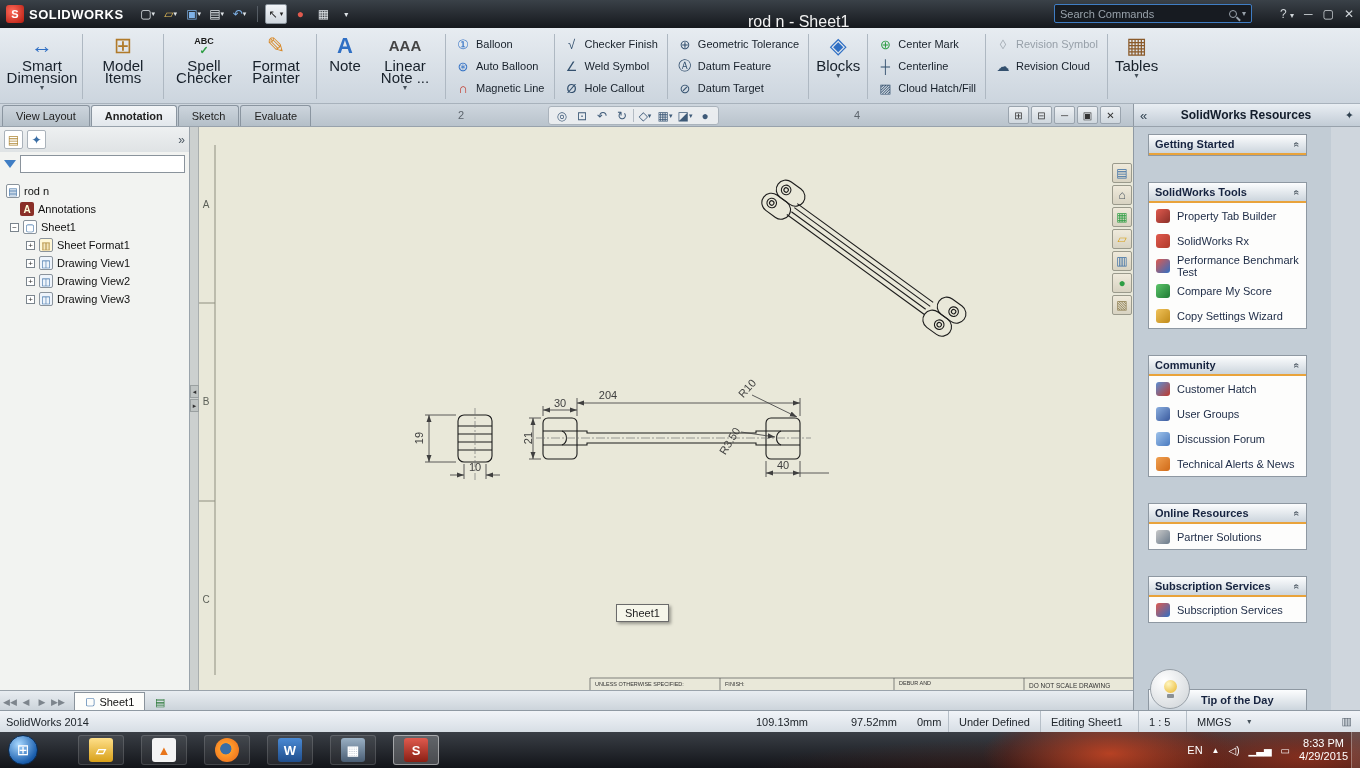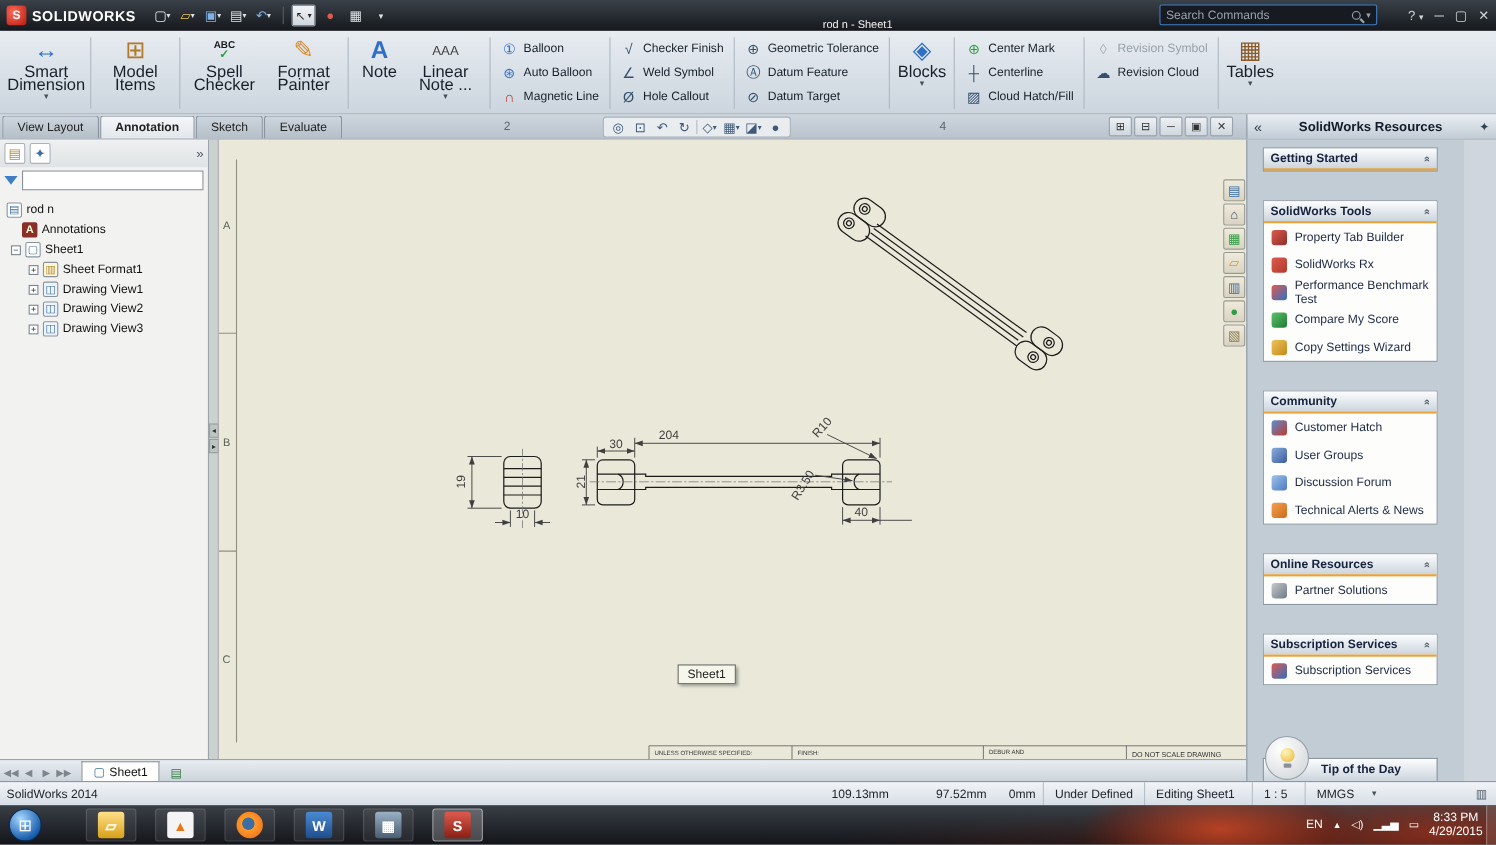--- a/index.html
+++ b/index.html
@@ -9,21 +9,21 @@
 
   
   .titlebar{height:28px;background:linear-gradient(#3a4148,#15181d);display:flex;align-items:center;color:#e8e8e8;position:relative;padding:0 6px}
   .logo{display:flex;align-items:center;gap:5px;margin-right:14px}
   .logo .lmark{width:18px;height:18px;border-radius:3px;background:radial-gradient(circle at 35% 35%,#ff6a5a,#b31a0e);color:#fff;font-weight:bold;font-size:11px;display:flex;align-items:center;justify-content:center}
   .logo .lname{font-weight:bold;font-size:13px;letter-spacing:.5px;color:#fff}
   .qat{display:flex;align-items:center;gap:3px}
   .qbtn{height:20px;min-width:20px;display:flex;align-items:center;justify-content:center;border-radius:2px;color:#dfe4e8;font-size:12px;padding:0 2px}
   .qsep{width:1px;height:16px;background:#555c64;margin:0 4px}
   .qsel{background:linear-gradient(#f2f5f8,#cfd6dd);color:#222;border:1px solid #8a939c;border-radius:2px;height:20px;display:flex;align-items:center;padding:0 3px;gap:2px}
-  .ttl{position:absolute;left:748px;top:0;height:44px;display:flex;align-items:center;font-size:10px;color:#f2f2f2}
+  .ttl{position:absolute;left:748px;top:0;height:44px;display:flex;align-items:center;font-size:16px;color:#f2f2f2}
   .searchbox{position:absolute;right:108px;top:4px;width:198px;height:19px;background:#171b21;border:1px solid #3f7dc4;border-radius:2px;display:flex;align-items:center;padding:0 5px;color:#98a1aa;gap:5px}
   .mag{width:8px;height:8px;border:1.5px solid #9aa3ac;border-radius:50%;position:relative;flex:0 0 auto}
   .mag::after{content:"";position:absolute;width:5px;height:1.5px;background:#9aa3ac;transform:rotate(45deg);left:6px;top:7px}
   .winbtns{position:absolute;right:6px;top:0;height:28px;display:flex;align-items:center;gap:10px;color:#cfd4d8;font-size:12px}
 
   
   .ribbon{height:76px;background:linear-gradient(#e7ecf1,#ccd5de);border-bottom:1px solid #a8b2bc;display:flex;align-items:stretch;padding:2px 0 0 3px}
   .rgroup{display:flex;align-items:stretch;padding:0 3px}
   .rsep{width:1px;background:#aeb8c2;margin:4px 1px}
   .rbig{display:flex;flex-direction:column;align-items:center;justify-content:flex-start;min-width:48px;max-width:72px;padding:2px 3px;border-radius:3px}
@@ -186,21 +186,21 @@
         <span class="rlb">Format Painter</span>
       </div>
     </div>
     <div class="rsep"></div>
     <div class="rgroup">
       <div class="rbig">
         <span class="ric" style="color:#2f6fc4;font-weight:bold">A</span>
         <span class="rlb">Note</span>
       </div>
       <div class="rbig">
-        <span class="ric" style="font-size:12px;font-weight:normal;color:#444">AAA</span>
+        <span class="ric" style="font-size:15px;font-weight:bold;color:#444">AAA</span>
         <span class="rlb">Linear Note ...</span>
         <span class="dda">▾</span>
       </div>
     </div>
     <div class="rsep"></div>
     <div class="rgroup">
       <div class="rcol">
         <div class="rsm">
           <span class="sic" style="color:#2f6fc4">①</span>
           <span>Balloon</span>

